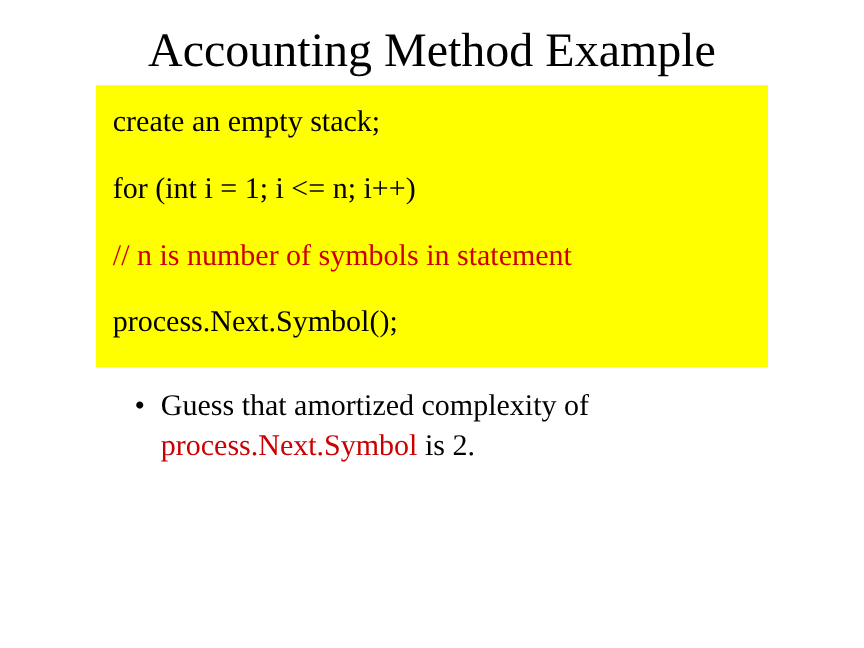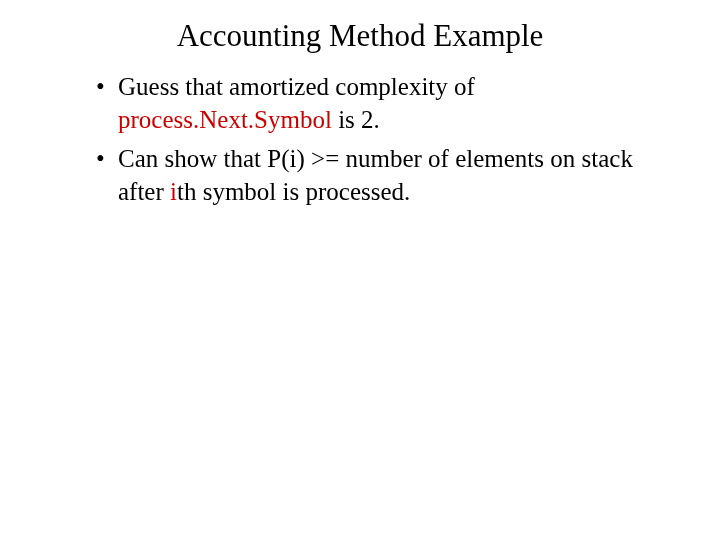--- a/index.html
+++ b/index.html
@@ -10,21 +10,21 @@
     font-family: "Times New Roman", Times, serif;
     color: #000;
     overflow: hidden;
   }
   .slide {
     position: relative;
     width: 720px; height: 540px;
     padding: 0;
   }
   .title {
-    font-size: 31px;
+    font-size: 40px;
     text-align: center;
     margin: 18px 0 6px 0;
     font-weight: 400;
   }
   .codebox {
     background: #ffff00;
     margin: 0 80px 14px 80px;
     padding: 10px 14px 16px 14px;
   }
   .codebox .line {
@@ -37,21 +37,21 @@
   .indent3 { margin-left: 56px; }
   .codebox .gap { height: 14px; }
   .red { color: #cc0000; }
 
   .bullets {
     margin: 16px 80px 0 96px;
     font-size: 25px;
   }
   .bullets ul {
     list-style: none;
-    margin: 0; padding: 0;
+    margin: 16px; padding: 0;
   }
   .bullets li {
     position: relative;
     padding-left: 22px;
     margin: 6px 0;
     line-height: 1.32;
   }
   .bullets li::before {
     content: "•";
     position: absolute;
@@ -59,25 +59,31 @@
     top: 0;
   }
 </style>
 </head>
 <body>
 
 <div class="slide">
 
   <div class="title">Accounting Method Example</div>
 
+  <div class="codebox">
+    <div class="line">create an empty stack;</div>
+    <div class="gap"></div>
+    <div class="line indent1">for (int i = 1; i &lt;= n; i++)</div>
+    <div class="gap"></div>
+    <div class="line indent2 red">// n is number of symbols in statement</div>
+    <div class="gap"></div>
+    <div class="line indent3">process.Next.Symbol();</div>
+  </div>
 
   <div class="bullets">
     <ul>
       <li>
         <span>Guess that amortized complexity of </span><span class="red">process.Next.Symbol</span><span> is 2.</span>
-      </li>
-      <li>
-        <span>Can show that P(i) &gt;= number of elements on stack after </span><span class="red">i</span><span>th symbol is processed.</span>
       </li>
     </ul>
   </div>
 
 </div>
 
 </body></html>

